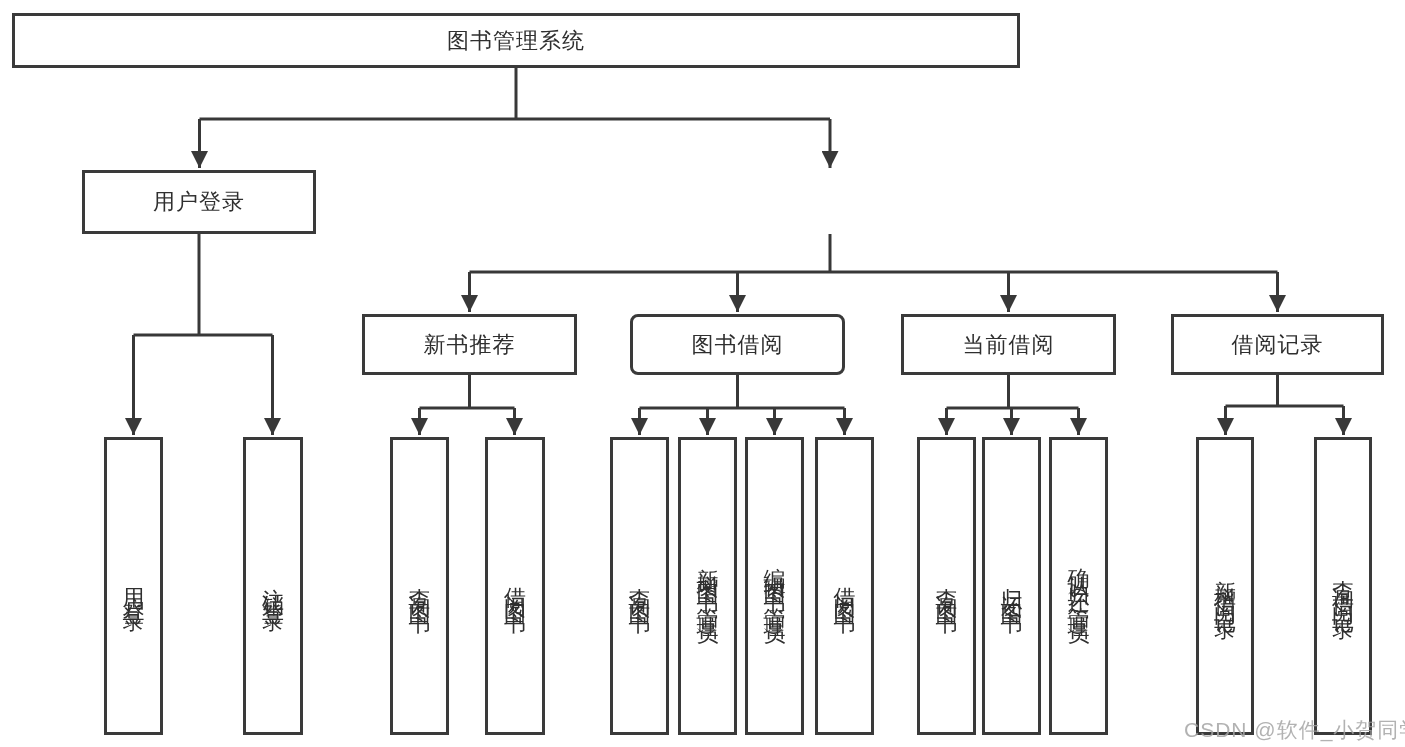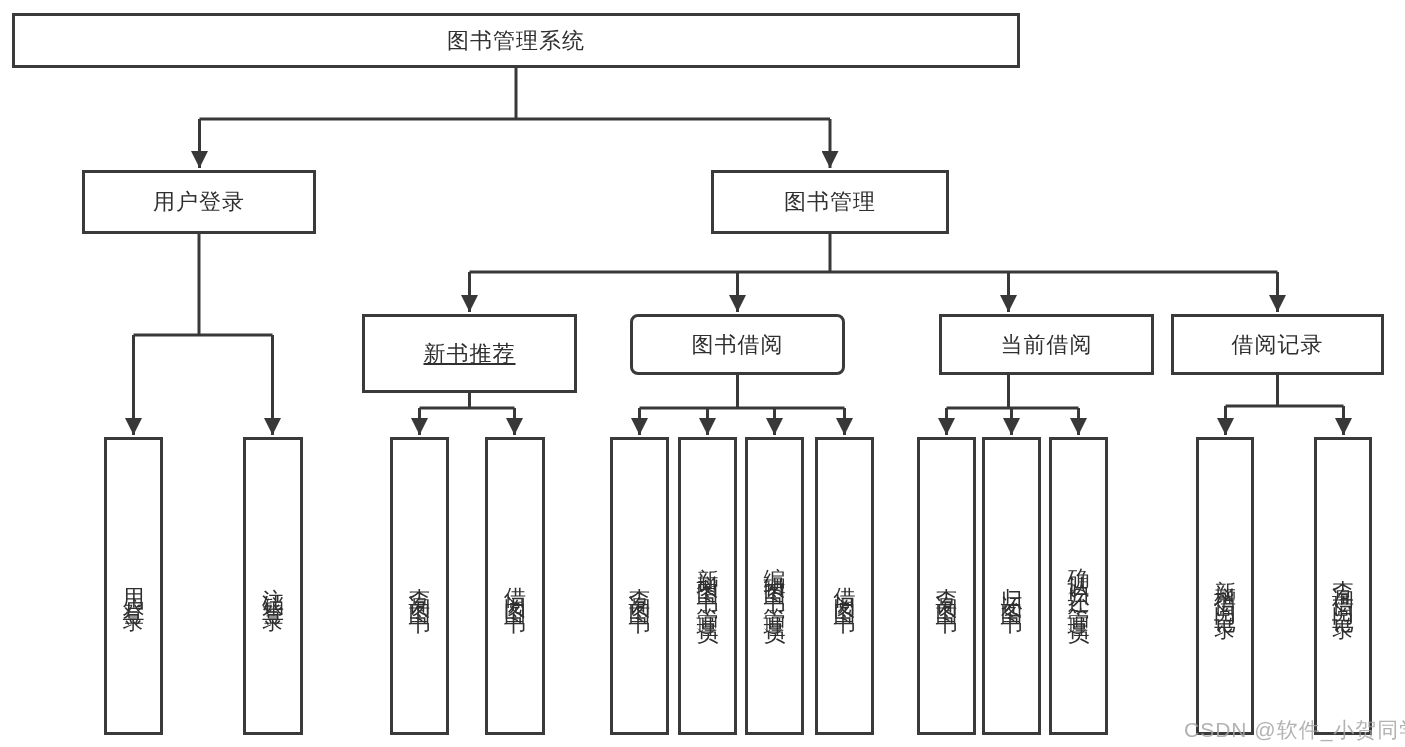--- a/index.html
+++ b/index.html
@@ -89,25 +89,24 @@
       <path d="M1277.5 375 V406"></path>
       <path d="M1225.5 406 H1343.5"></path>
       <path d="M1225.5 406 V435" marker-end="url(#arr)"></path>
       <path d="M1343.5 406 V435" marker-end="url(#arr)"></path>
     </g>
   </svg>
 
   <div class="box hbox" style="left:12px;top:13px;width:1008px;height:55px;">图书管理系统</div>
 
   <div class="box hbox" style="left:82px;top:170px;width:234px;height:64px;">用户登录</div>
-  <div class="box hbox" style="left:711px;top:170px;width:238px;height:64px;">图书管理</div>
 
-  <div class="box hbox" style="left:362px;top:314px;width:215px;height:79px;text-decoration:underline;">新书推荐</div>
+  <div class="box hbox" style="left:362px;top:314px;width:215px;height:61px;">新书推荐</div>
   <div class="box hbox" style="left:630px;top:314px;width:215px;height:61px;border-radius:8px;">图书借阅</div>
-  <div class="box hbox" style="left:901px;top:314px;width:215px;height:61px;margin-left:38px;">当前借阅</div>
+  <div class="box hbox" style="left:901px;top:314px;width:215px;height:61px;">当前借阅</div>
   <div class="box hbox" style="left:1171px;top:314px;width:213px;height:61px;">借阅记录</div>
 
   <div class="box vbox" style="left:104px;top:437px;width:59px;height:298px;">
     <span>用户登录</span>
   </div>
   <div class="box vbox" style="left:243px;top:437px;width:60px;height:298px;">
     <span>注销登录</span>
   </div>
 
   <div class="box vbox" style="left:390px;top:437px;width:59px;height:298px;">

